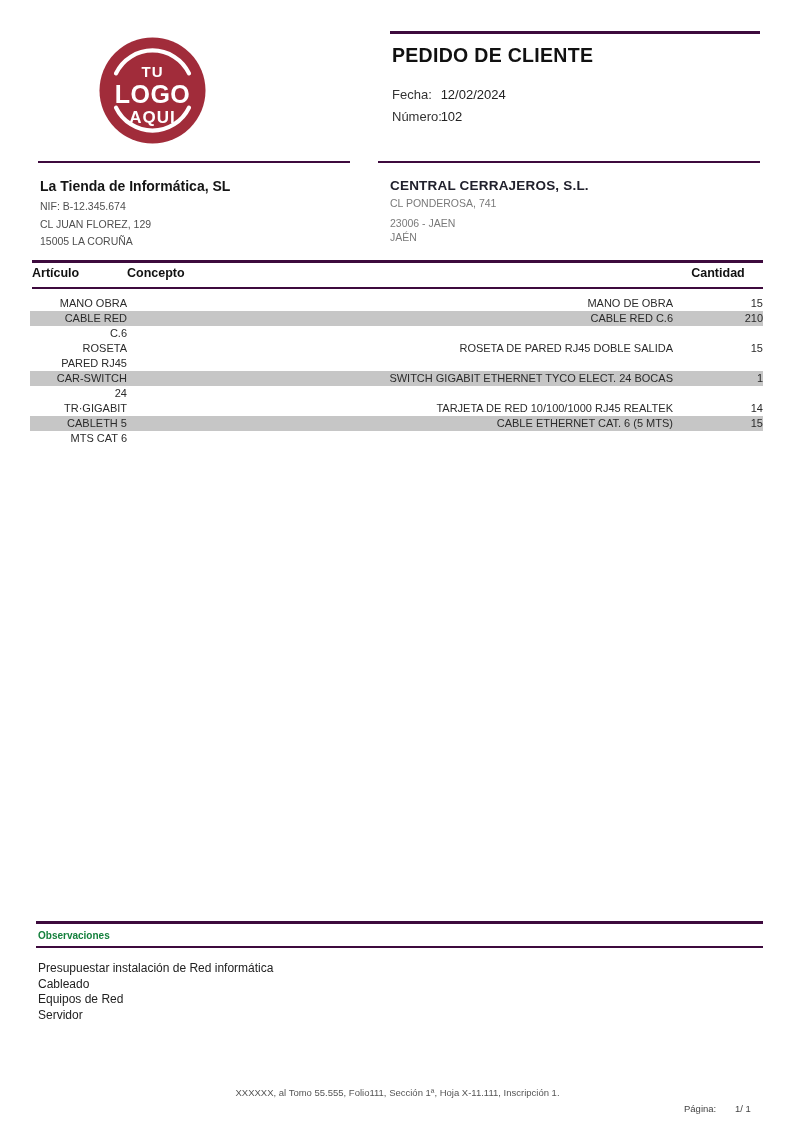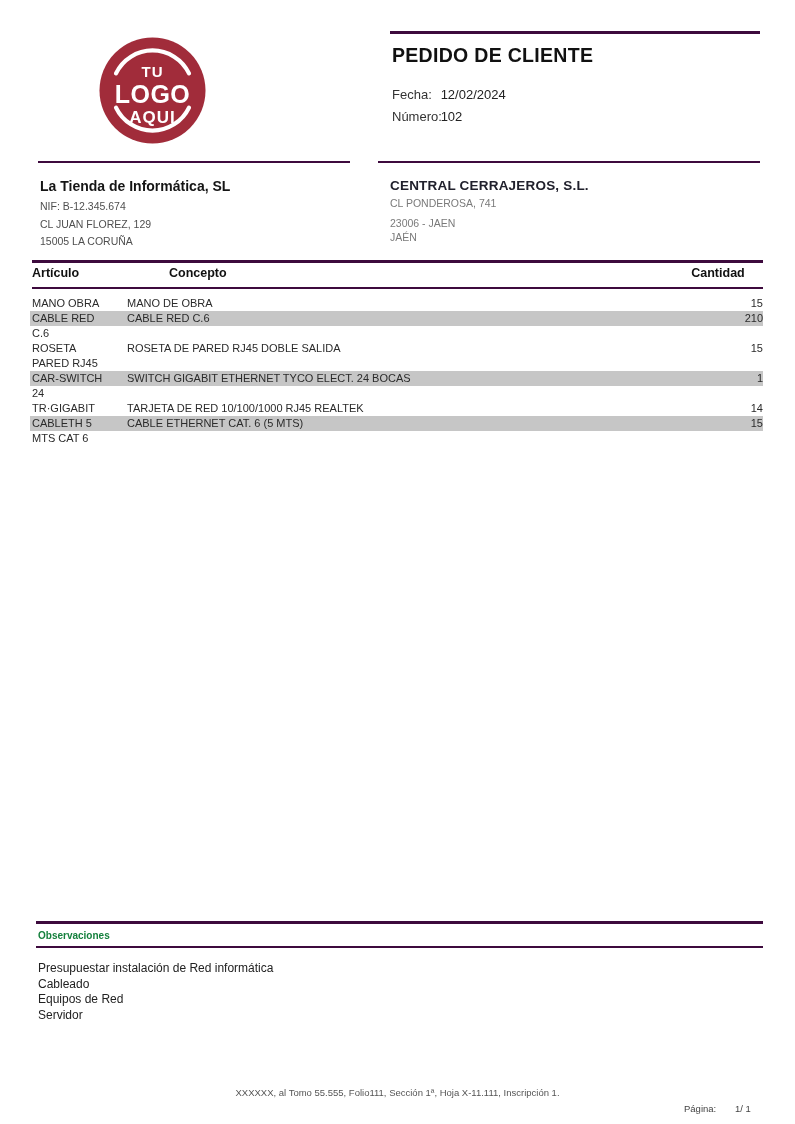--- a/index.html
+++ b/index.html
@@ -27,26 +27,26 @@
   .seller-lines { position:absolute; left:40px; top:198px; font-size:10.5px; color:#4f4f4f; line-height:17.5px; }
 
   
   .customer-name { position:absolute; left:390px; top:178px; font-size:13.5px; font-weight:bold; color:#20202c; letter-spacing:0.2px; }
   .customer-lines { position:absolute; left:390px; top:196px; font-size:10.5px; color:#7a7a7a; }
   .customer-lines .cl1 { margin-bottom:6px; }
   .customer-lines .cl2 { margin-bottom:0px; }
   .customer-lines div { line-height:14px; }
 
   
-  .tbl-header { position:absolute; left:32px; top:266px; width:731px; display:grid; grid-template-columns:95px 1fr 90px; font-size:12.5px; font-weight:bold; color:#111;gap:42px; }
+  .tbl-header { position:absolute; left:32px; top:266px; width:731px; display:grid; grid-template-columns:95px 1fr 90px; font-size:12.5px; font-weight:bold; color:#111; }
   .tbl-header .qty { text-align:center; }
   .tbl-body { position:absolute; left:32px; top:296px; width:731px; font-size:11px; color:#2b2b2b; }
   .trow { position:relative; display:grid; grid-template-columns:95px 1fr 90px; line-height:15px; }
   .trow.shaded::before { content:""; position:absolute; left:-2px; right:0; top:0; height:15px; background:#C6C6C6; }
-  .trow .cell { position:relative; z-index:1; }
+  .trow .cell { position:relative; z-index:1;text-align:right; }
   .trow .qty { text-align:right; }
 
   
   .obs-title { position:absolute; left:38px; top:930px; font-size:10px; font-weight:bold; color:#15803d; }
   .obs-notes { position:absolute; left:38px; top:961px; font-size:12px; color:#222; line-height:15.5px; }
 
   
   .footer-registry { position:absolute; left:0; top:1087px; width:795px; text-align:center; font-size:9.5px; color:#555; }
   .footer-page { position:absolute; left:684px; top:1103px; font-size:9.5px; color:#444; }
   .footer-page .pv { position:absolute; left:51px; top:0; white-space:nowrap; }

